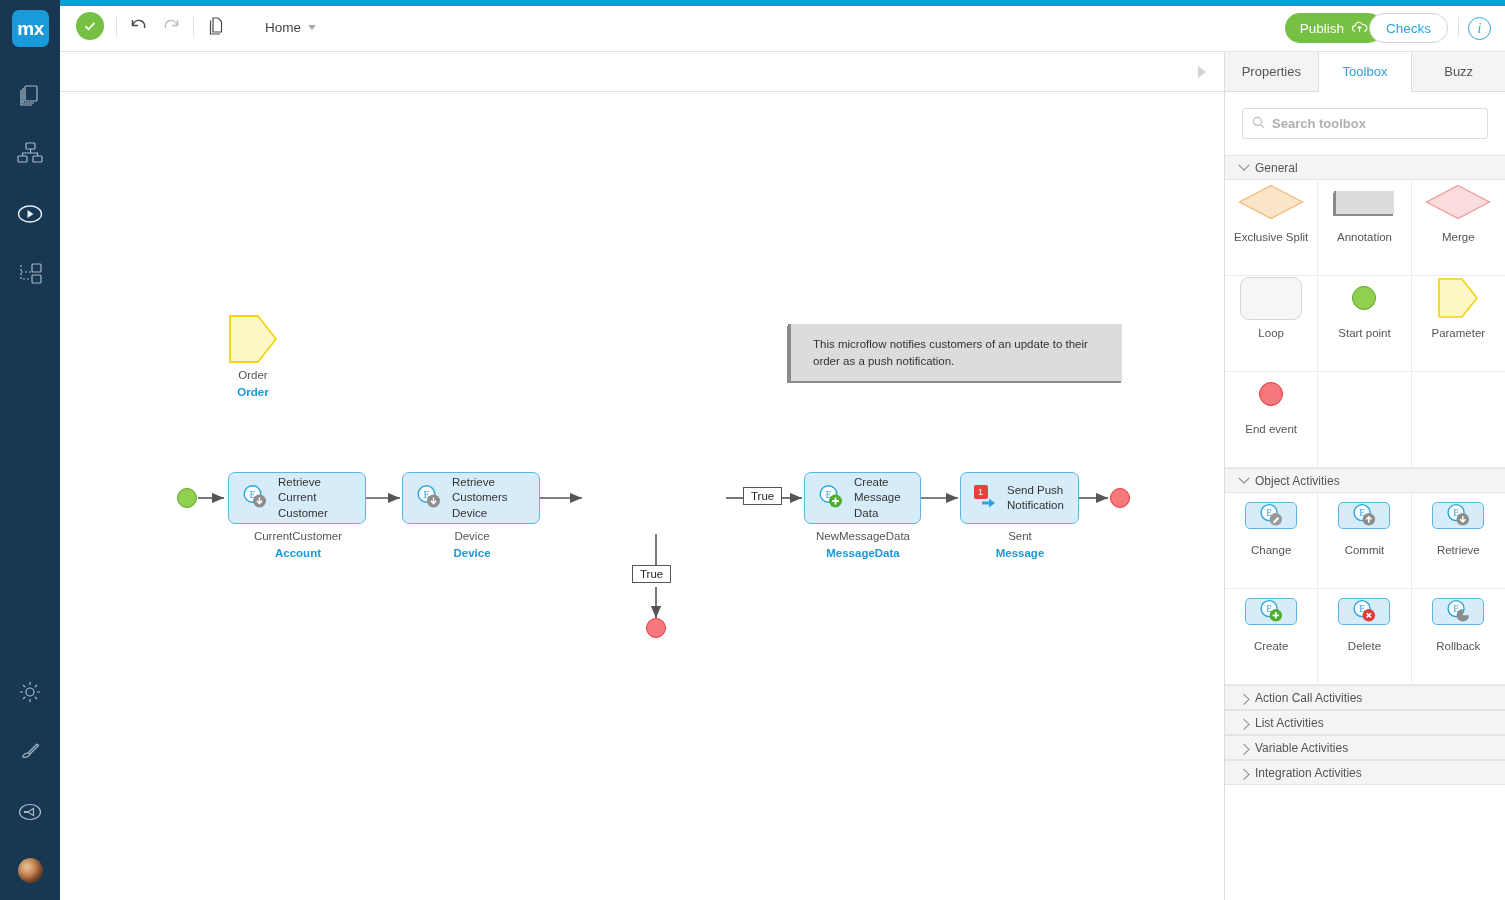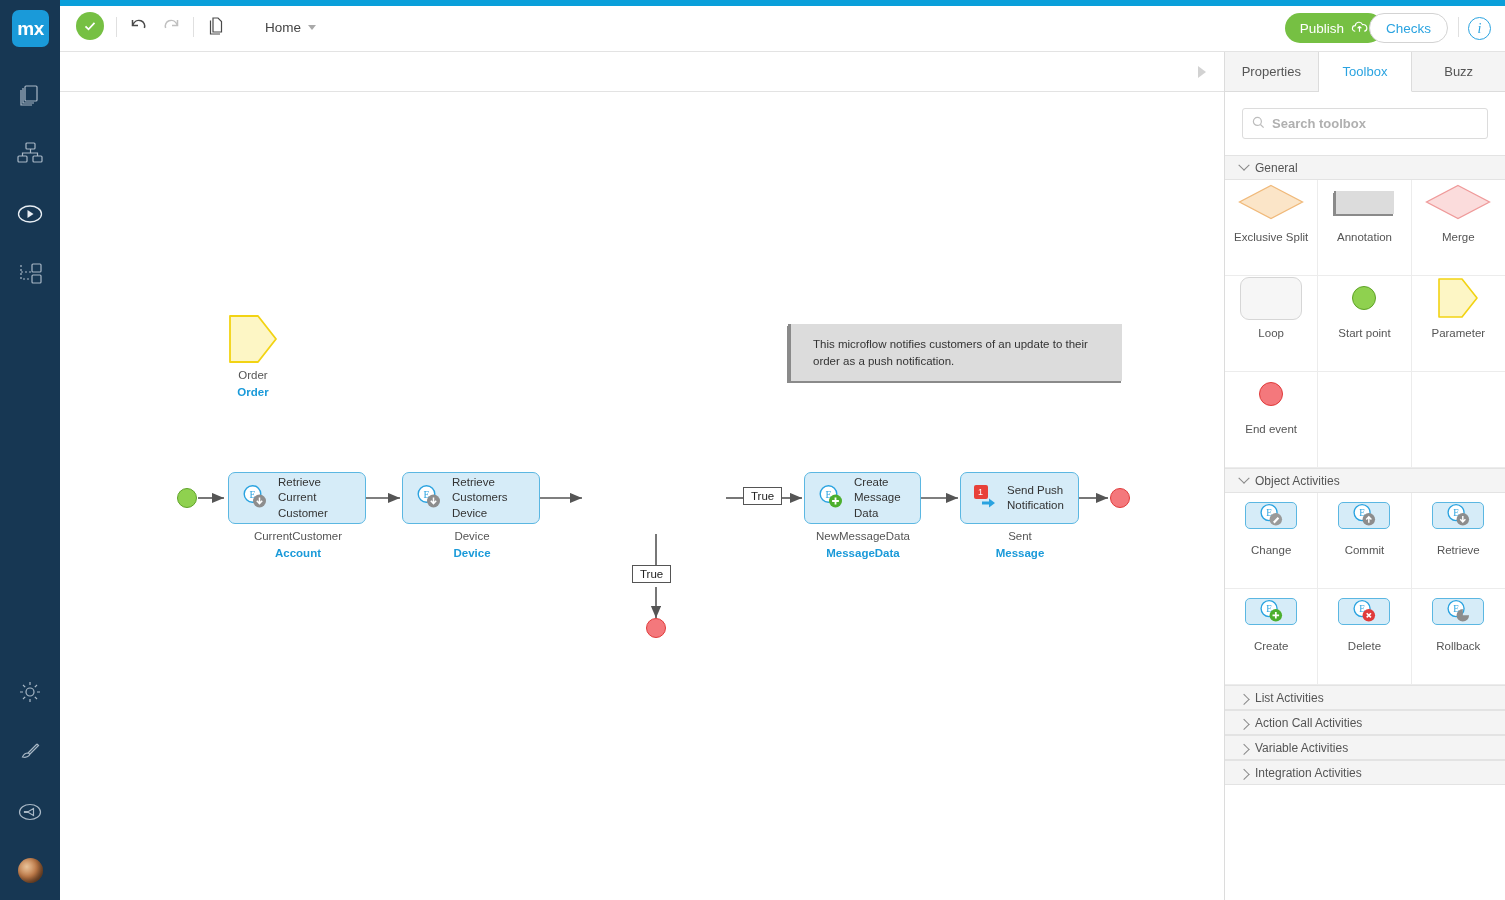--- a/index.html
+++ b/index.html
@@ -651,25 +651,25 @@
               <path d="M18.5 11.5a6.5 6.5 0 106.5 6.5h-6.5z" fill="#8d8d8d"></path>
             </svg>
           </div>
         </div>
         <span class="cell-label">Rollback</span>
       </div>
     </div>
 
     <div class="sec-head">
       <span class="chev right"></span>
-      <span>List Activities</span>
+      <span>Action Call Activities</span>
     </div>
     <div class="sec-head">
       <span class="chev right"></span>
-      <span>Action Call Activities</span>
+      <span>List Activities</span>
     </div>
     <div class="sec-head">
       <span class="chev right"></span>
       <span>Variable Activities</span>
     </div>
     <div class="sec-head">
       <span class="chev right"></span>
       <span>Integration Activities</span>
     </div>
 

